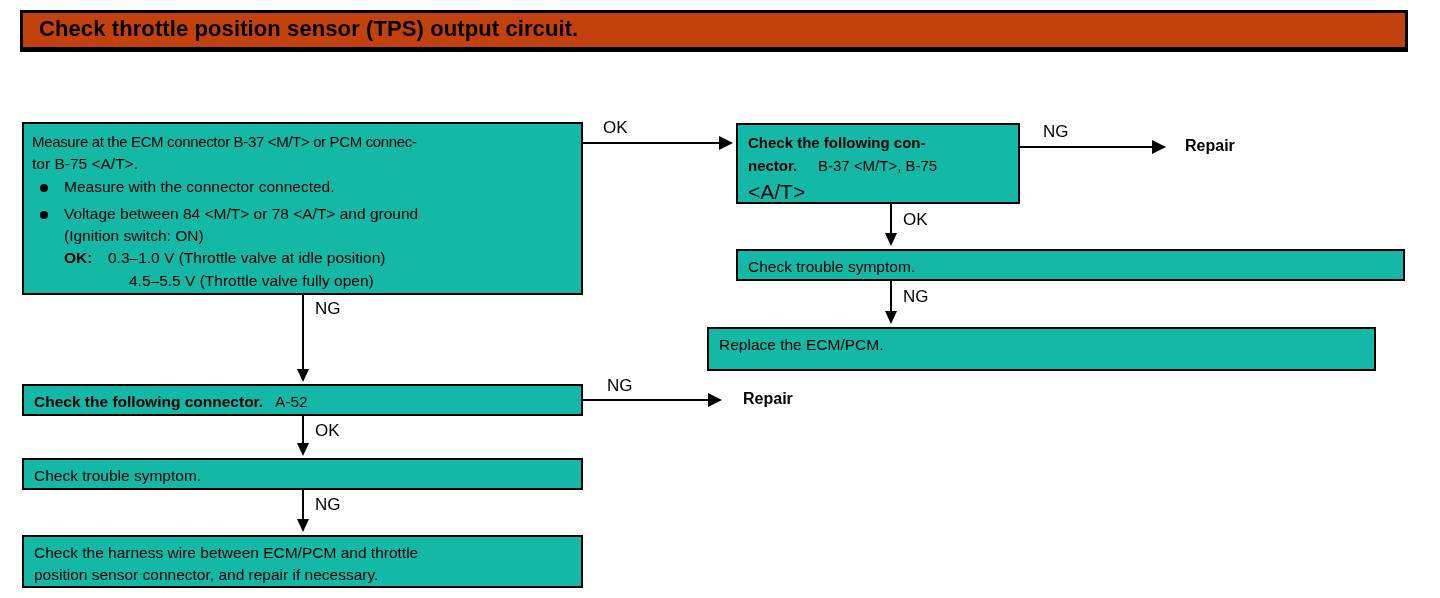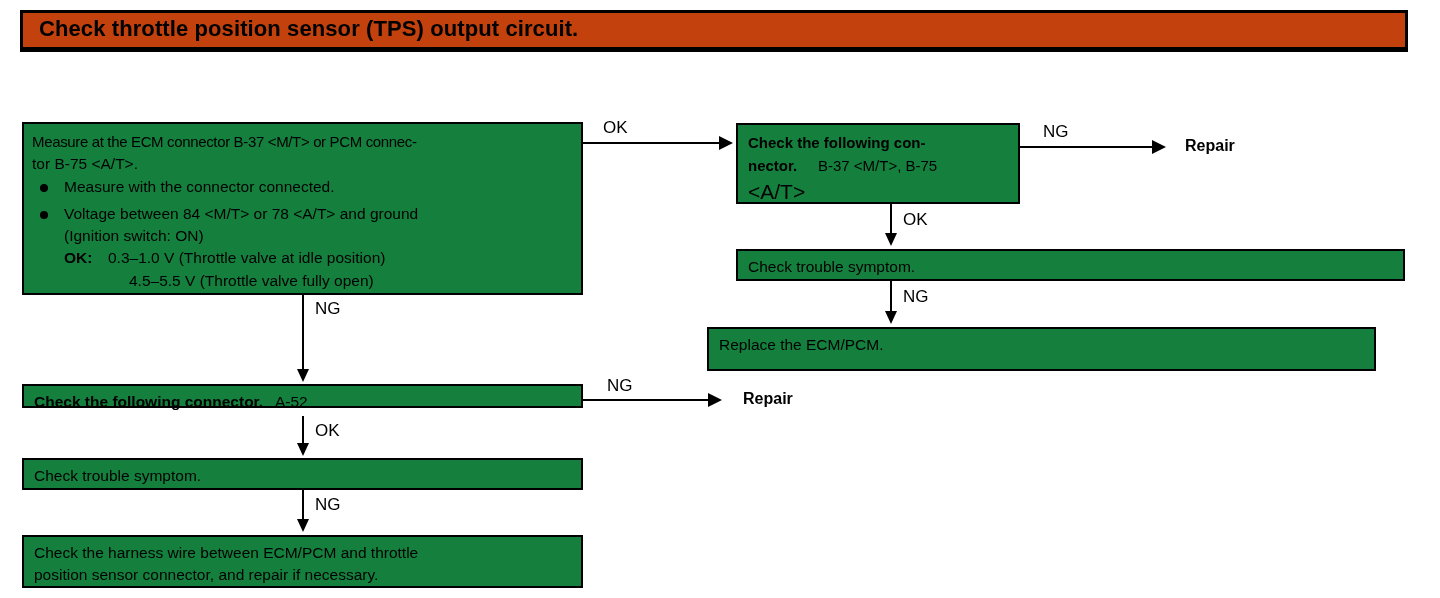--- a/index.html
+++ b/index.html
@@ -42,21 +42,21 @@
     font-weight: bold;
     letter-spacing: 0.1px;
     white-space: nowrap;
   }
 
   
   .box {
     position: absolute;
     border: 2px solid #000;
     box-sizing: border-box;
-    background: #15803d;
+    background: #14b8a6;
   }
   .box .line {
     position: absolute;
     white-space: nowrap;
     font-size: 15.5px;
     line-height: 1;
   }
   .b {
     font-weight: bold;
   }
@@ -164,21 +164,21 @@
   <div class="edge-label" style="left:903px; top:288px;">NG</div>
 
   <div class="box" style="left:707px; top:327px; width:669px; height:44px;">
     <div class="line" style="left:10px; top:8px;">Replace the ECM/PCM.</div>
   </div>
 
   <div class="vline" style="left:302px; top:295px; height:77px;"></div>
   <div class="arrow-down" style="left:297px; top:369px;"></div>
   <div class="edge-label" style="left:315px; top:300px;">NG</div>
 
-  <div class="box" style="left:22px; top:384px; width:561px; height:24px;padding-left:39px;">
+  <div class="box" style="left:22px; top:384px; width:561px; height:32px;padding-left:39px;">
     <div class="line b" style="left:10px; top:8px;">Check the following connector.</div>
     <div class="line" style="left:251px; top:8px;">A-52</div>
   </div>
 
   <div class="hline" style="left:583px; top:399px; width:127px;"></div>
   <div class="arrow-right" style="left:708px; top:393px;"></div>
   <div class="edge-label" style="left:607px; top:377px;">NG</div>
   <div class="term-label" style="left:743px; top:391px;">Repair</div>
 
   <div class="vline" style="left:302px; top:416px; height:30px;"></div>

